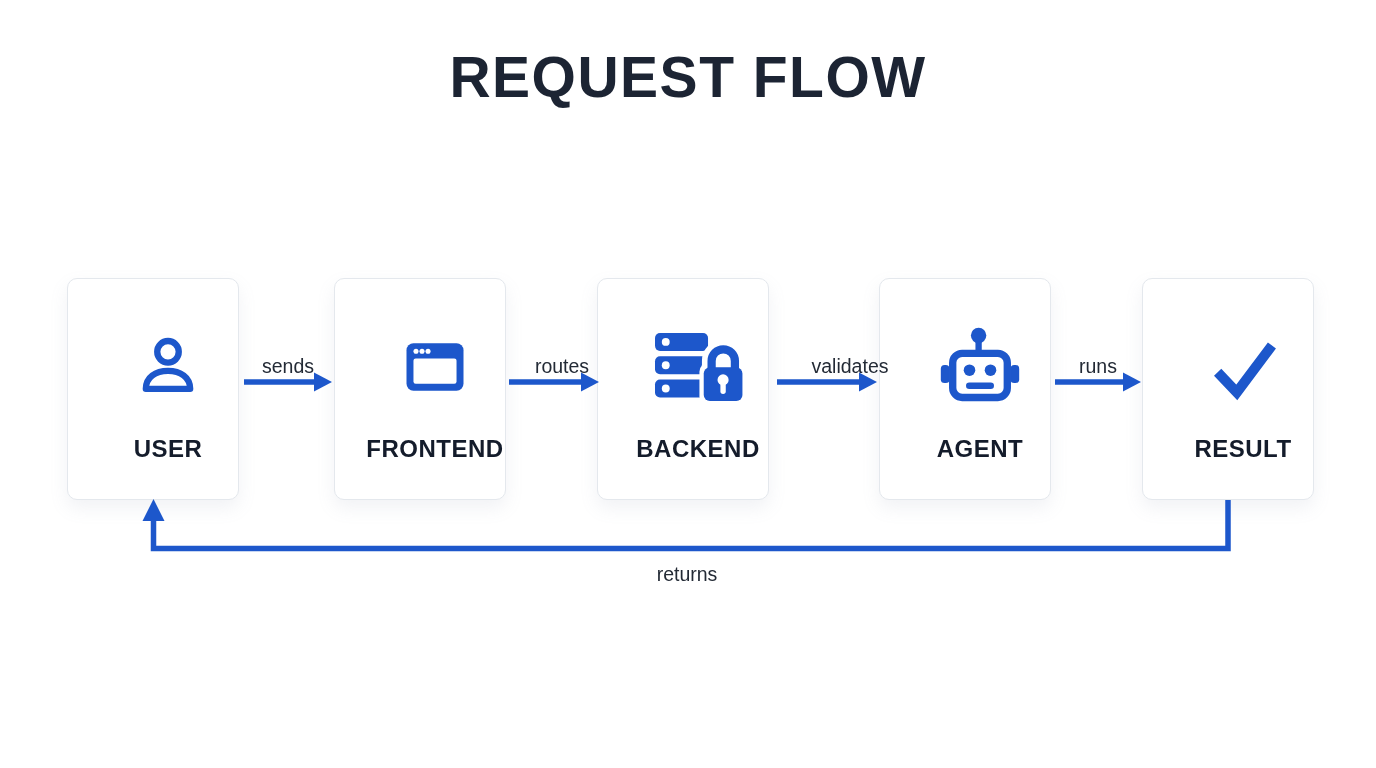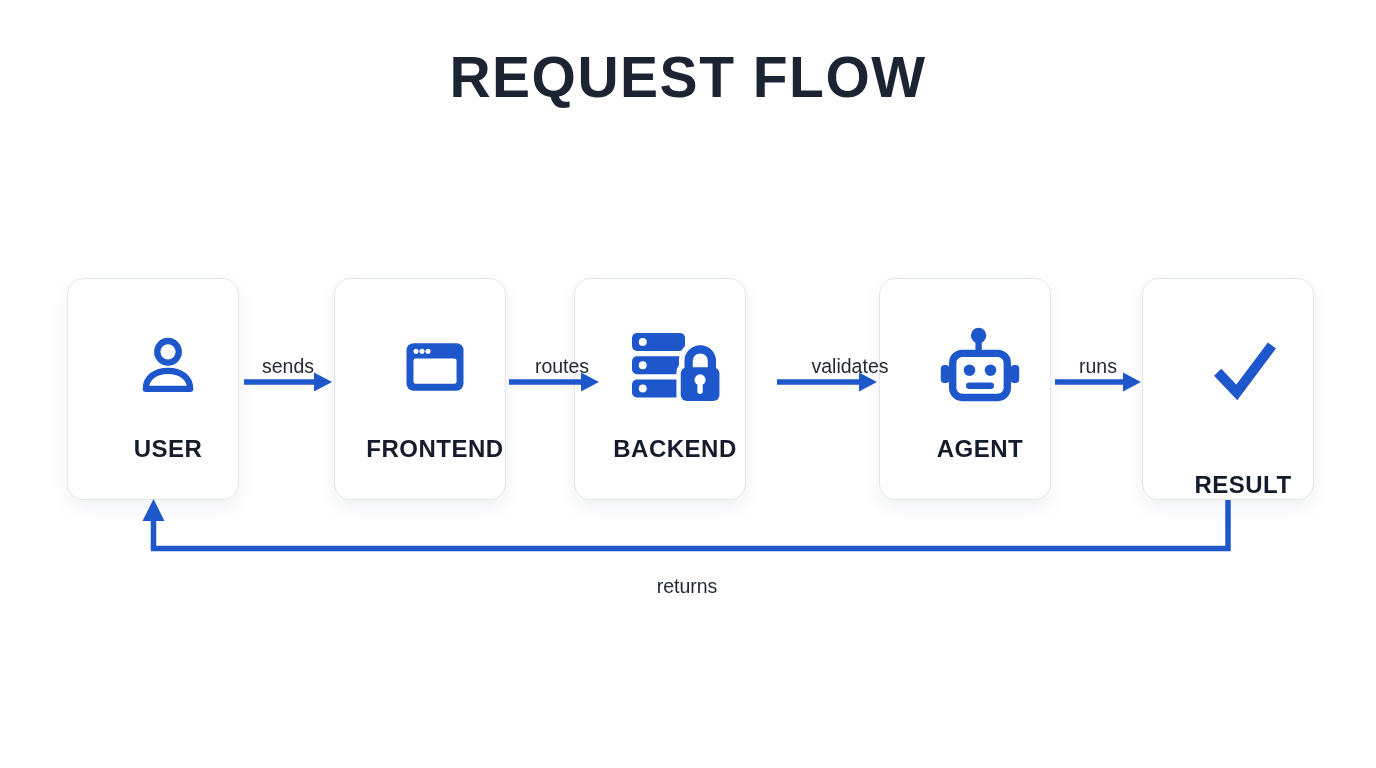--- a/index.html
+++ b/index.html
@@ -18,31 +18,31 @@
   .title{
     position:absolute;top:44px;left:0;width:100%;
     text-align:center;font-size:57px;font-weight:800;
     color:var(--title);letter-spacing:1.5px;
   }
 
   .node{
     position:absolute;top:278px;width:172px;height:222px;
     background:var(--box-bg);
     border:1.5px solid var(--box-border);
-    border-radius:16px;
+    border-radius:10px;
     box-shadow:0 8px 18px rgba(140,152,170,0.12);
     display:flex;flex-direction:column;align-items:center;
     padding-top:44px;
     padding-left:30px;
   }
   .node-user{left:67px;}
   .node-frontend{left:334px;text-align:right;}
-  .node-backend{left:574px;}
+  .node-backend{left:597px;}
   .node-agent{left:879px;text-align:center;}
-  .node-result{left:1142px;justify-content:space-between;}
+  .node-result{left:1142px;}
 
   .icon-wrap{height:88px;display:flex;align-items:center;justify-content:center;color:var(--accent);}
   .node-label{
     margin-top:24px;font-size:24px;font-weight:700;
     color:var(--node-label);letter-spacing:0.5px;
   }
 
   .edge-arrow{position:absolute;top:371px;height:22px;color:var(--accent);}
   .edge-arrow svg{display:block;}
   .arrow-1{left:243px;width:90px;}
@@ -54,21 +54,21 @@
     position:absolute;top:343px;transform:translateX(-50%);
     font-size:19.5px;color:var(--edge-label);white-space:nowrap;margin-top:12px;
   }
   .edge-label-1{left:288px;}
   .edge-label-2{left:562px;}
   .edge-label-3{left:850px;}
   .edge-label-4{left:1098px;text-align:right;}
 
   .return-arrow{position:absolute;left:140px;top:496px;width:1102px;height:64px;color:var(--accent);}
   .return-label{position:absolute;left:687px;top:563px;transform:translateX(-50%);
-    font-size:19.5px;color:var(--edge-label);margin-top:12px;}
+    font-size:19.5px;color:var(--edge-label);}
 </style>
 </head>
 <body>
 
 <div class="stage">
 
   <div class="title">REQUEST FLOW</div>
 
   <div class="node node-user">
     <div class="icon-wrap">

